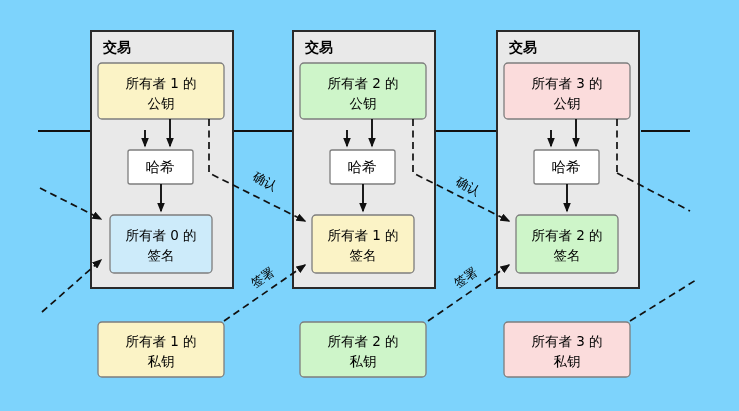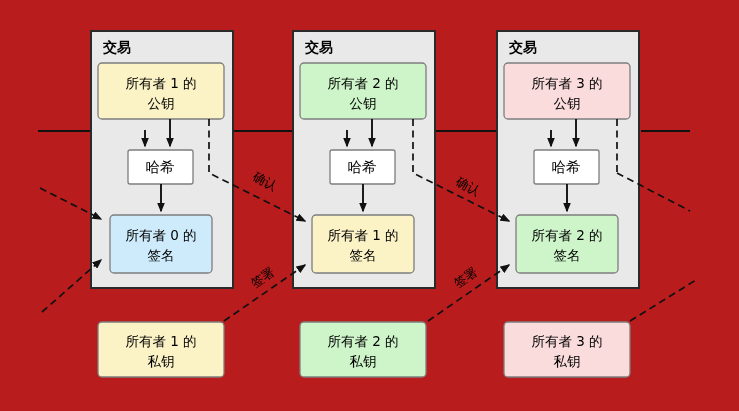--- a/index.html
+++ b/index.html
@@ -1,16 +1,16 @@
 <!DOCTYPE html>
 <html><head>
 <meta charset="utf-8">
 <style>
   html,body{margin:0;padding:0;background:#ffffff;}
-  .stage{position:relative;width:739px;height:411px;background:#b91c1c;overflow:hidden;
+  .stage{position:relative;width:739px;height:411px;background:#7dd3fc;overflow:hidden;
          font-family:"DejaVu Sans","Liberation Sans",sans-serif;}
   svg text{fill:#000;font-family:"DejaVu Sans","Liberation Sans",sans-serif;}
   .tx-title{font-size:14px;font-weight:bold;}
   .box-label{font-size:13.5px;text-anchor:middle;}
   .hash-label{font-size:14.5px;text-anchor:middle;}
   .edge-label{font-size:12.5px;text-anchor:middle;}
   .outer-box{stroke:#2a2a2a;stroke-width:2;}
   .inner-box{stroke:#7d7d7d;stroke-width:1.3;}
   .solid-arrow{stroke:#111;stroke-width:1.9;fill:none;}
   .chain-seg{stroke:#111;stroke-width:1.9;fill:none;}

